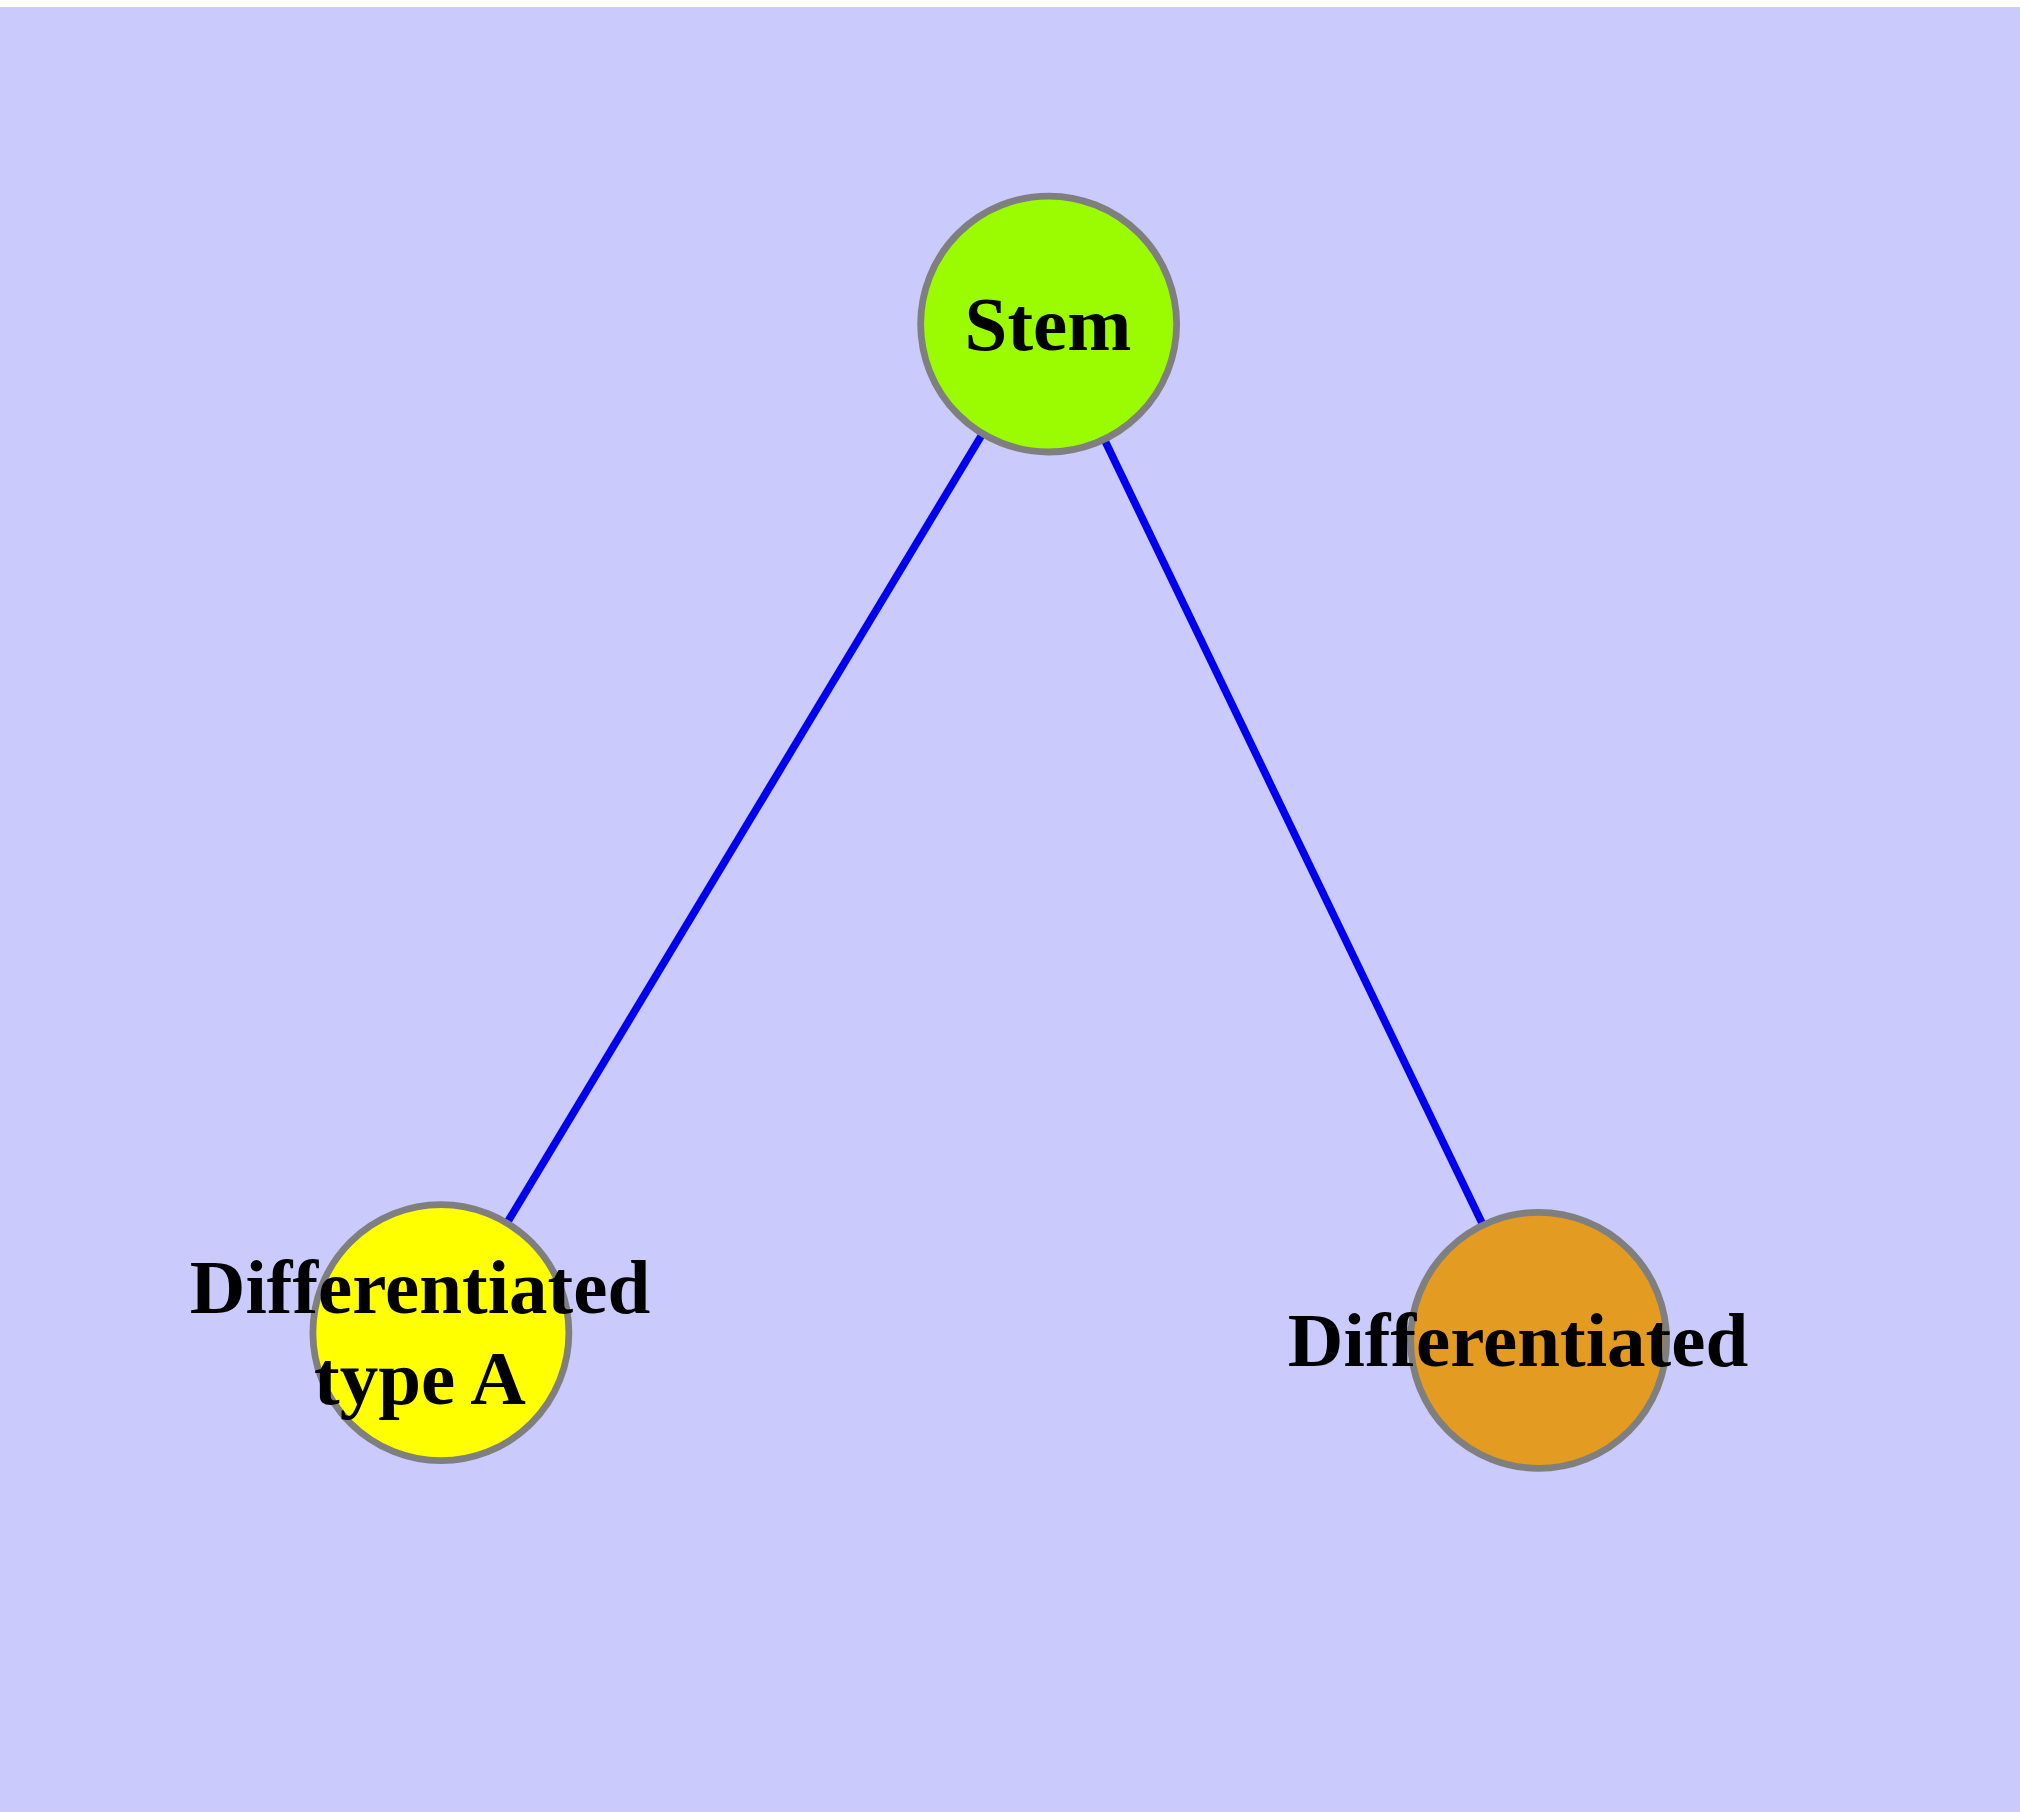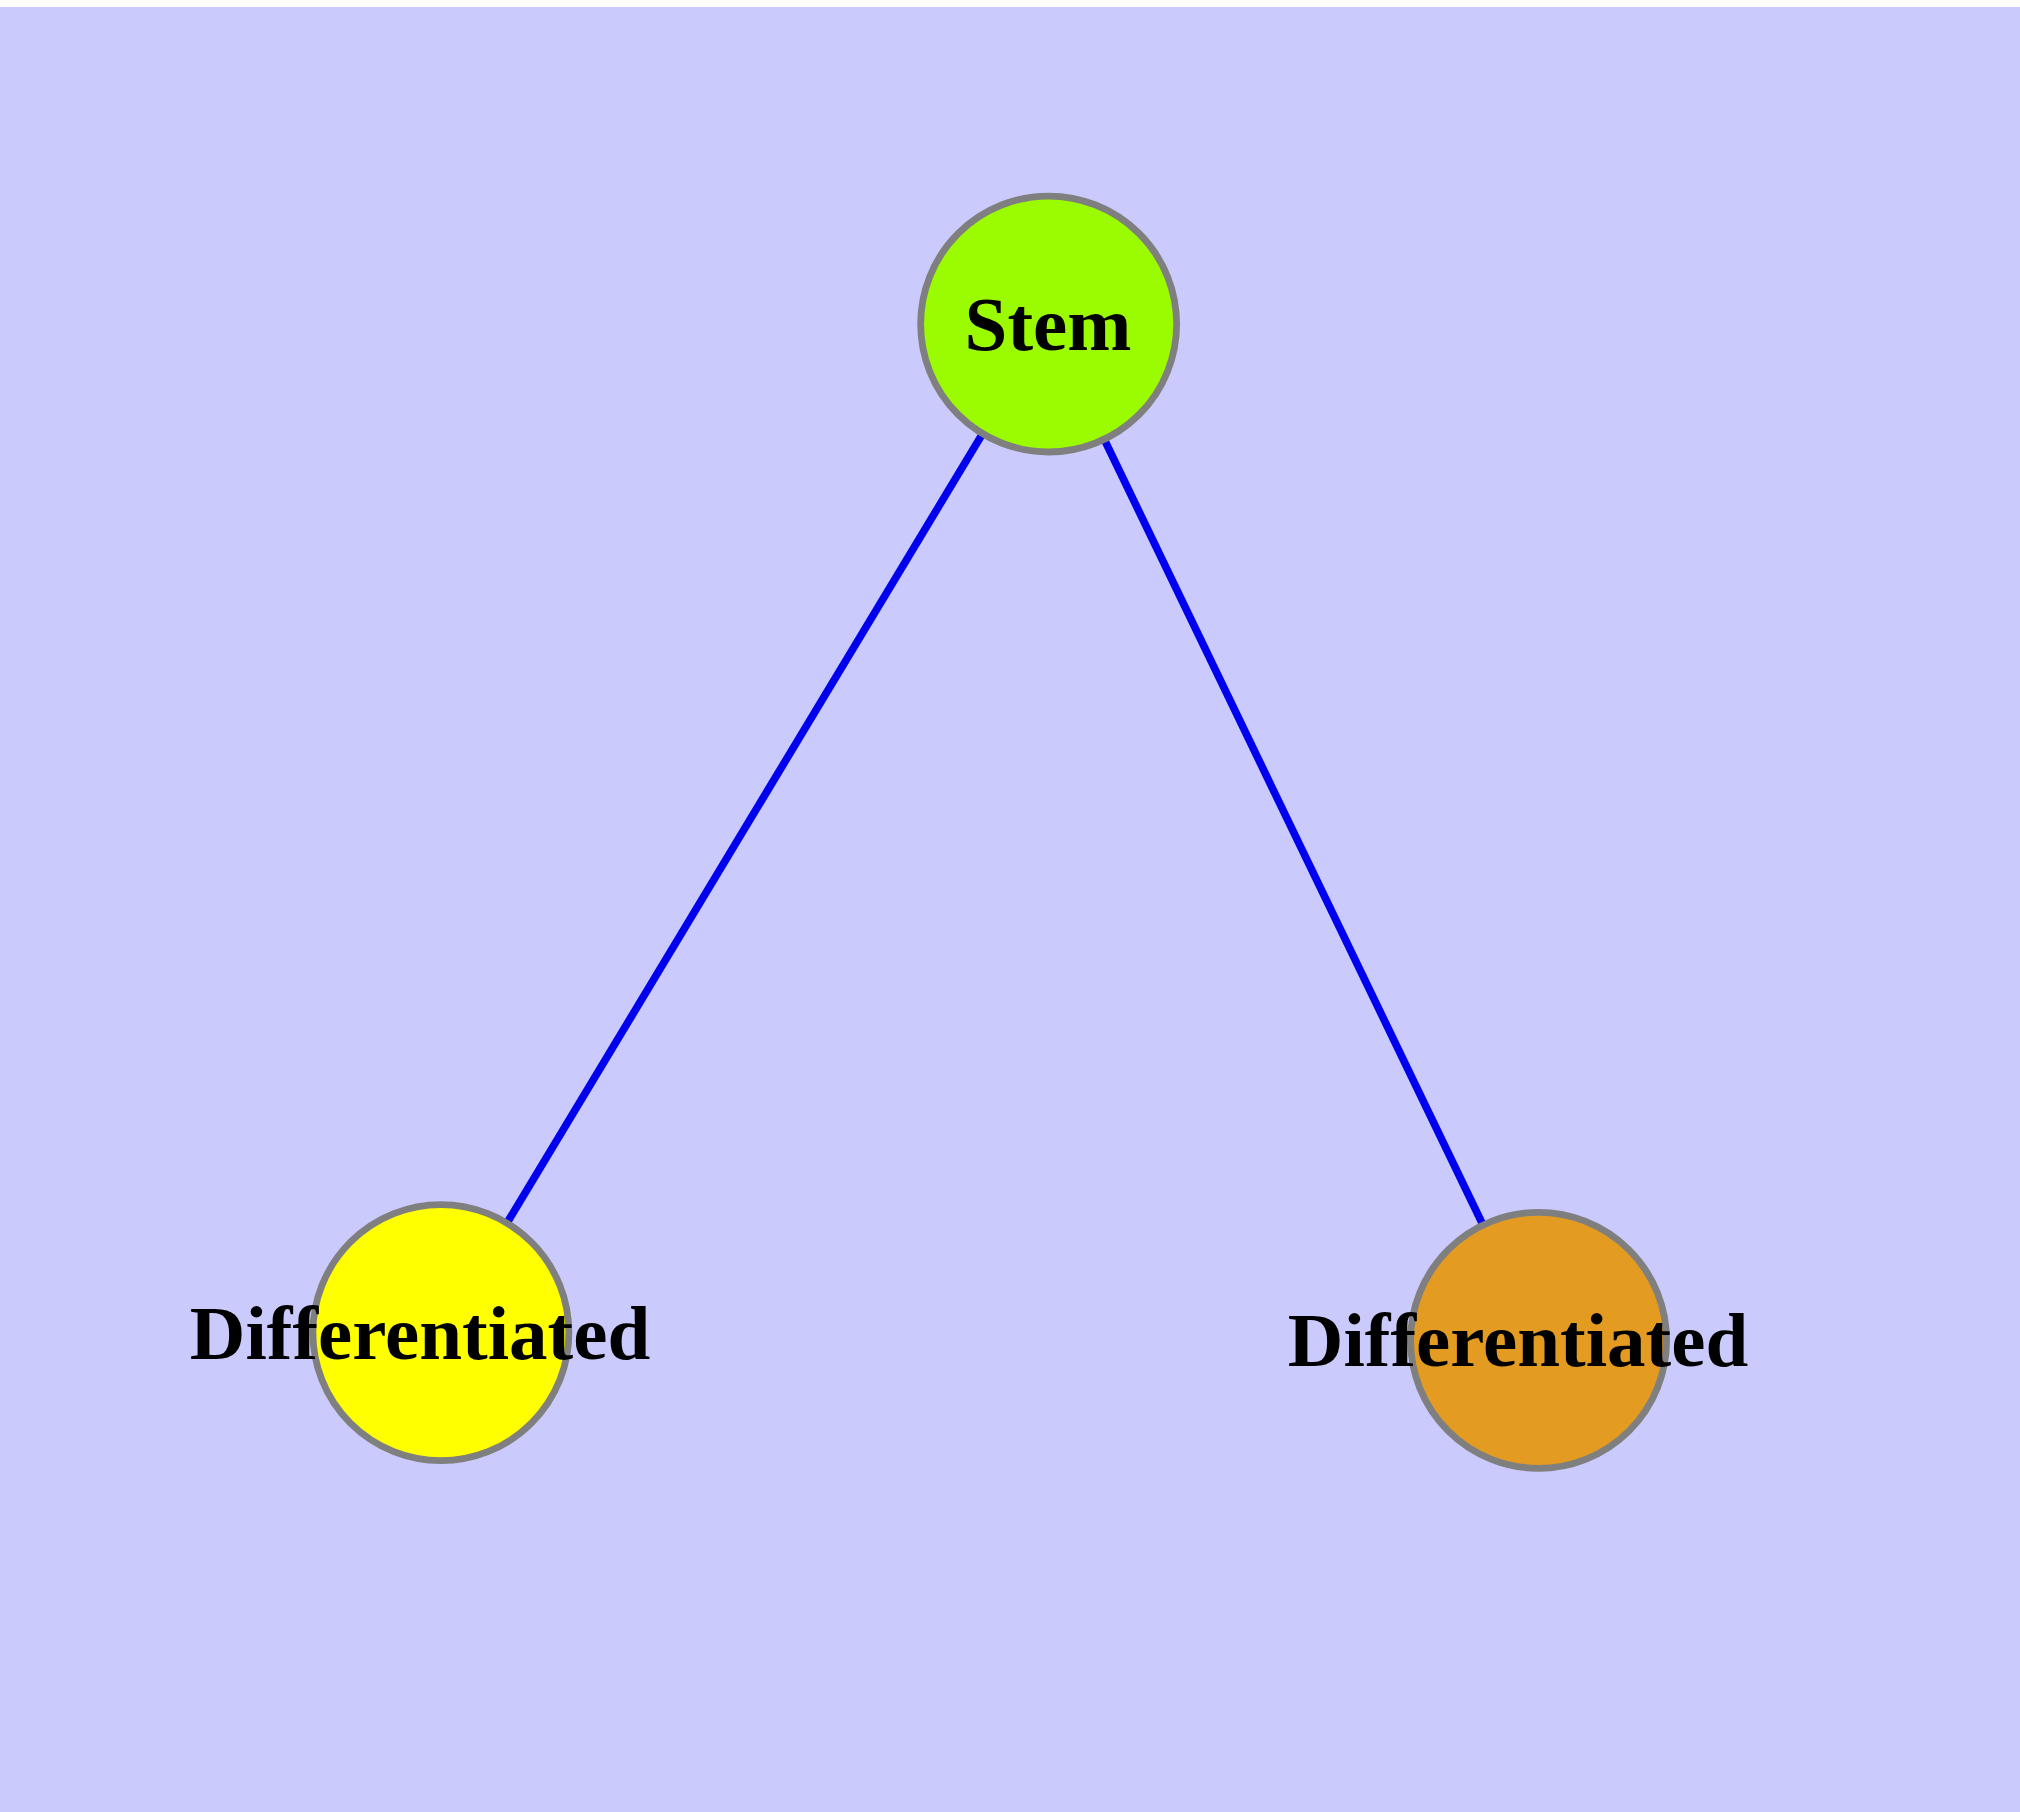--- a/index.html
+++ b/index.html
@@ -51,20 +51,21 @@
     <circle class="node-circle" cx="520" cy="1564" r="151" fill="#ffff00" stroke="#7f7f7f"></circle>
     <circle class="node-circle" cx="1815" cy="1573" r="151" fill="#e39b21" stroke="#7f7f7f"></circle>
   </svg>
 
   <div class="node-label" style="left: 1048px; top: 317px; color: rgb(0, 0, 0);">
     <div>Stem</div>
   </div>
 
   <div class="node-label" style="left: 420px; top: 1326px; color: rgb(0, 0, 0);">
     <div>Differentiated</div>
+    <div>type A</div>
   </div>
 
   <div class="node-label" style="left: 1518px; top: 1333px; color: rgb(0, 0, 0);">
     <div>Differentiated</div>
   </div>
 
 </div>
 
 
 </body></html>

